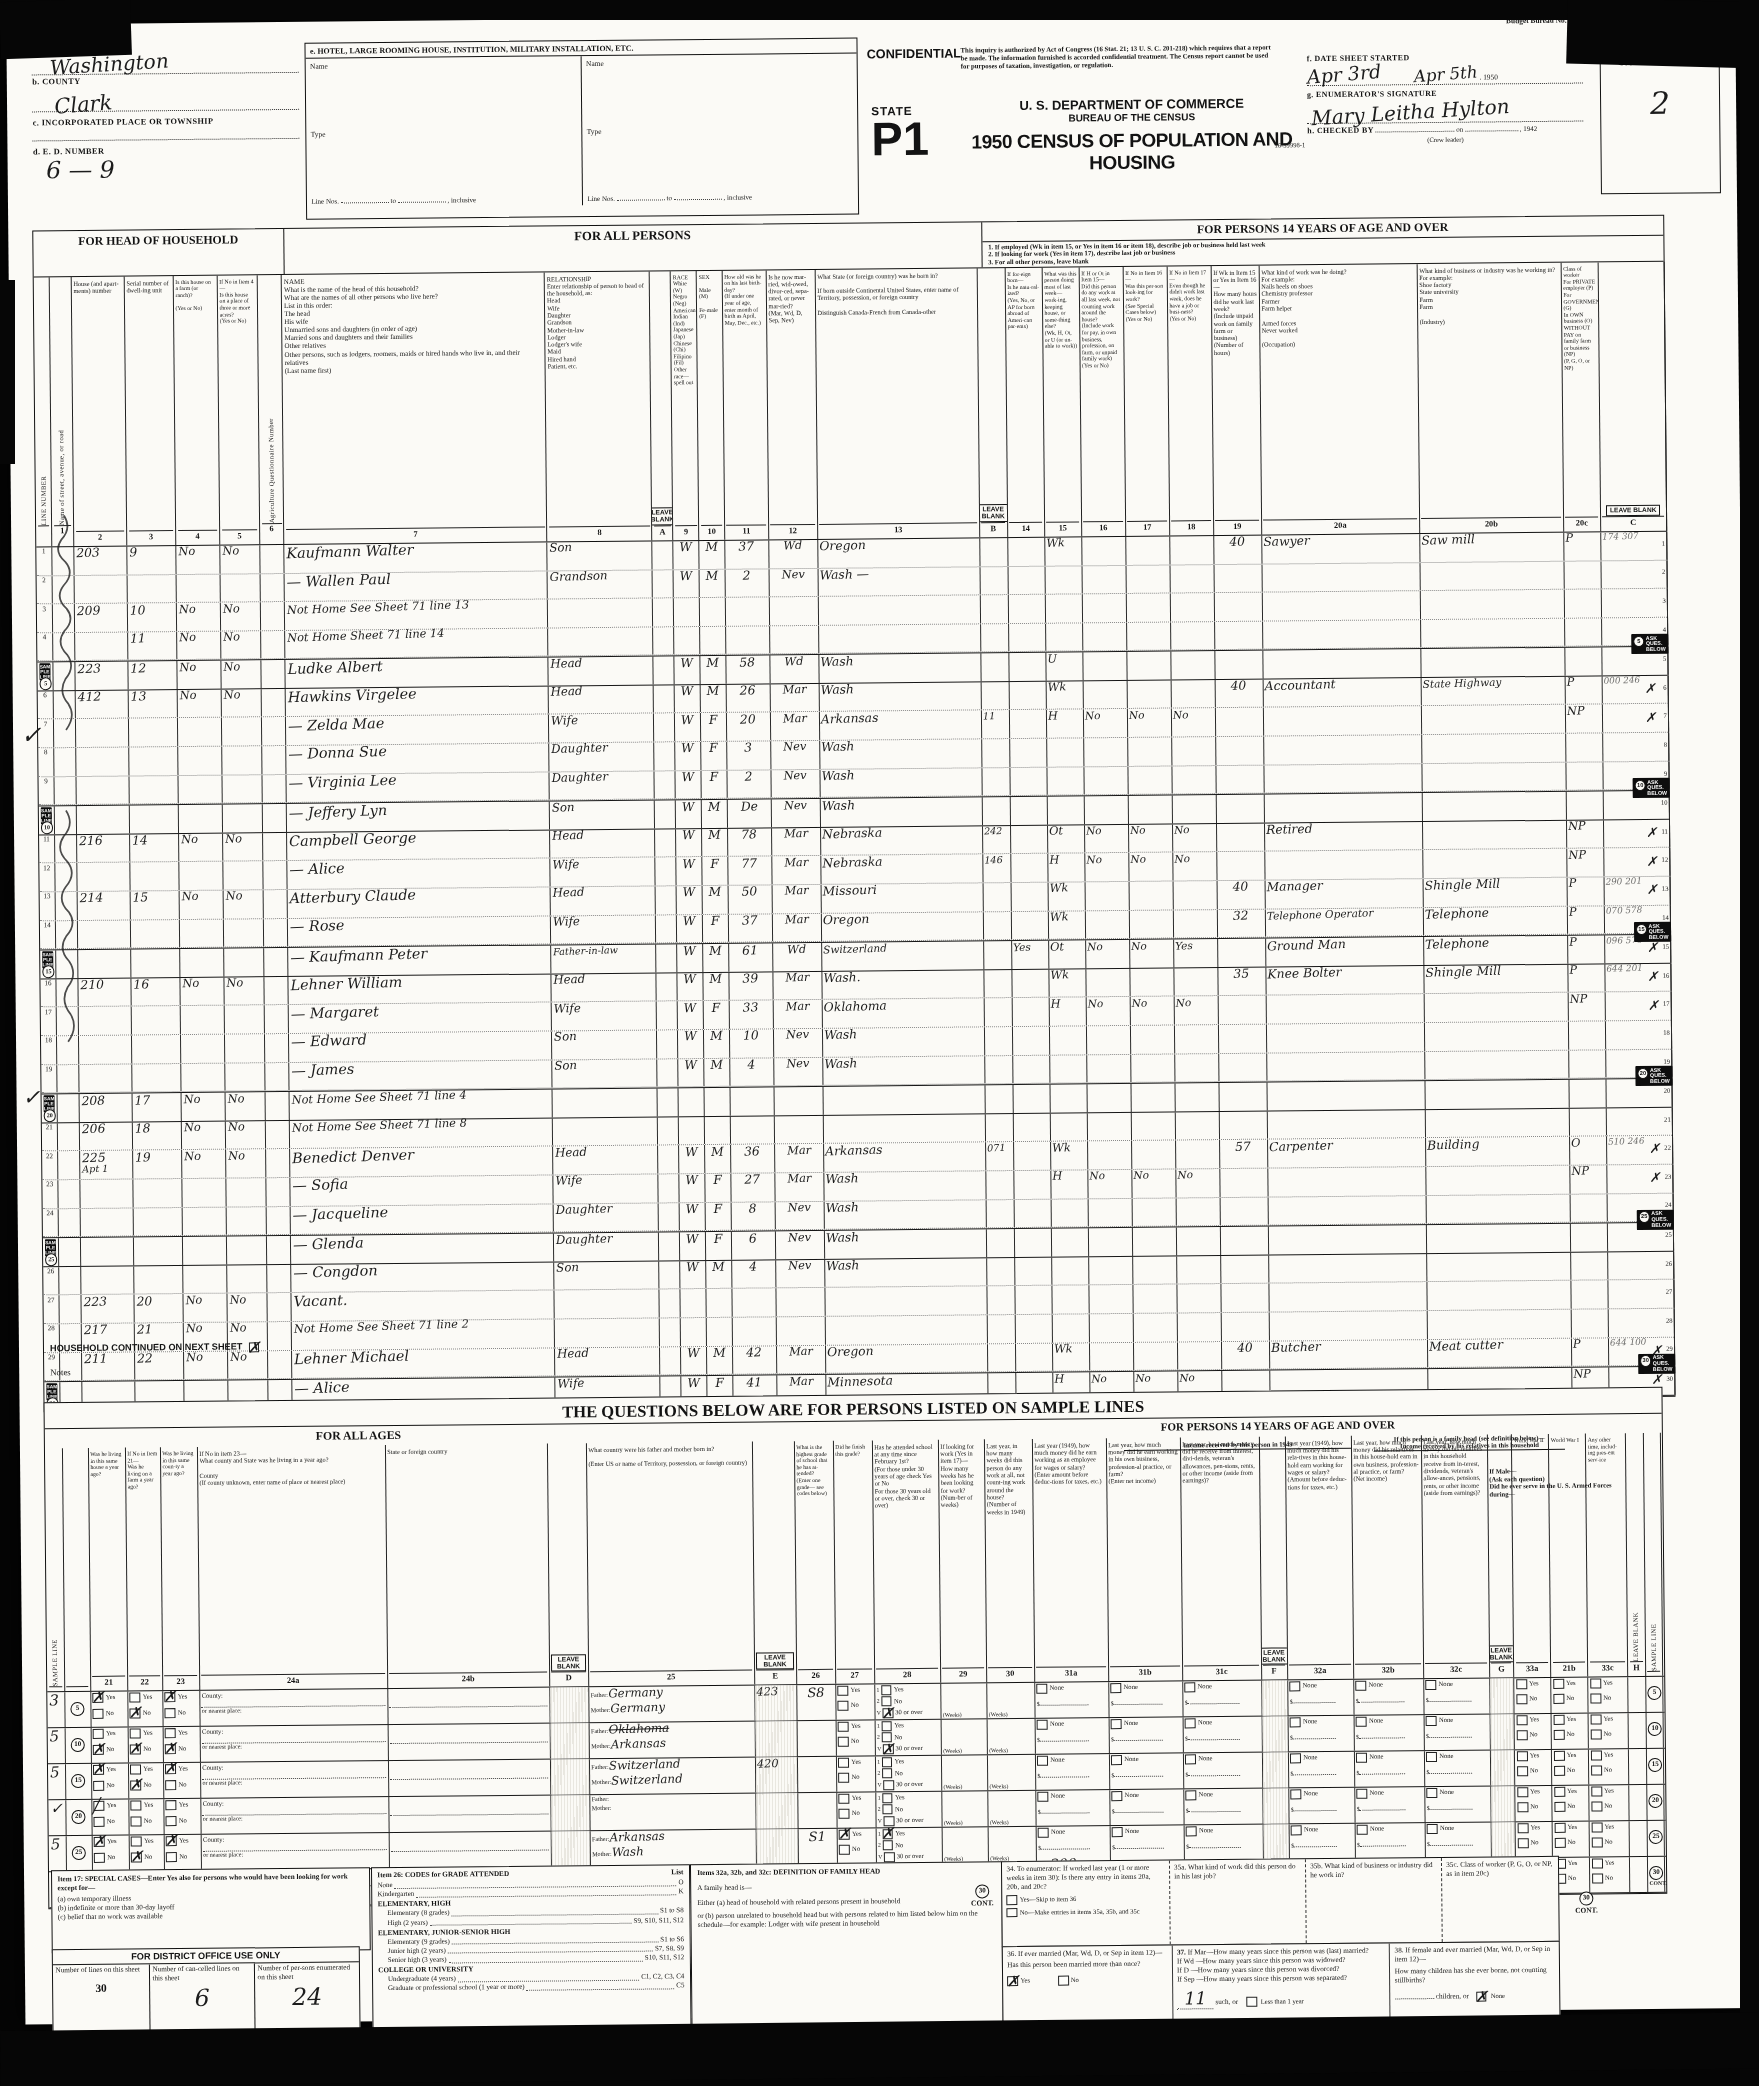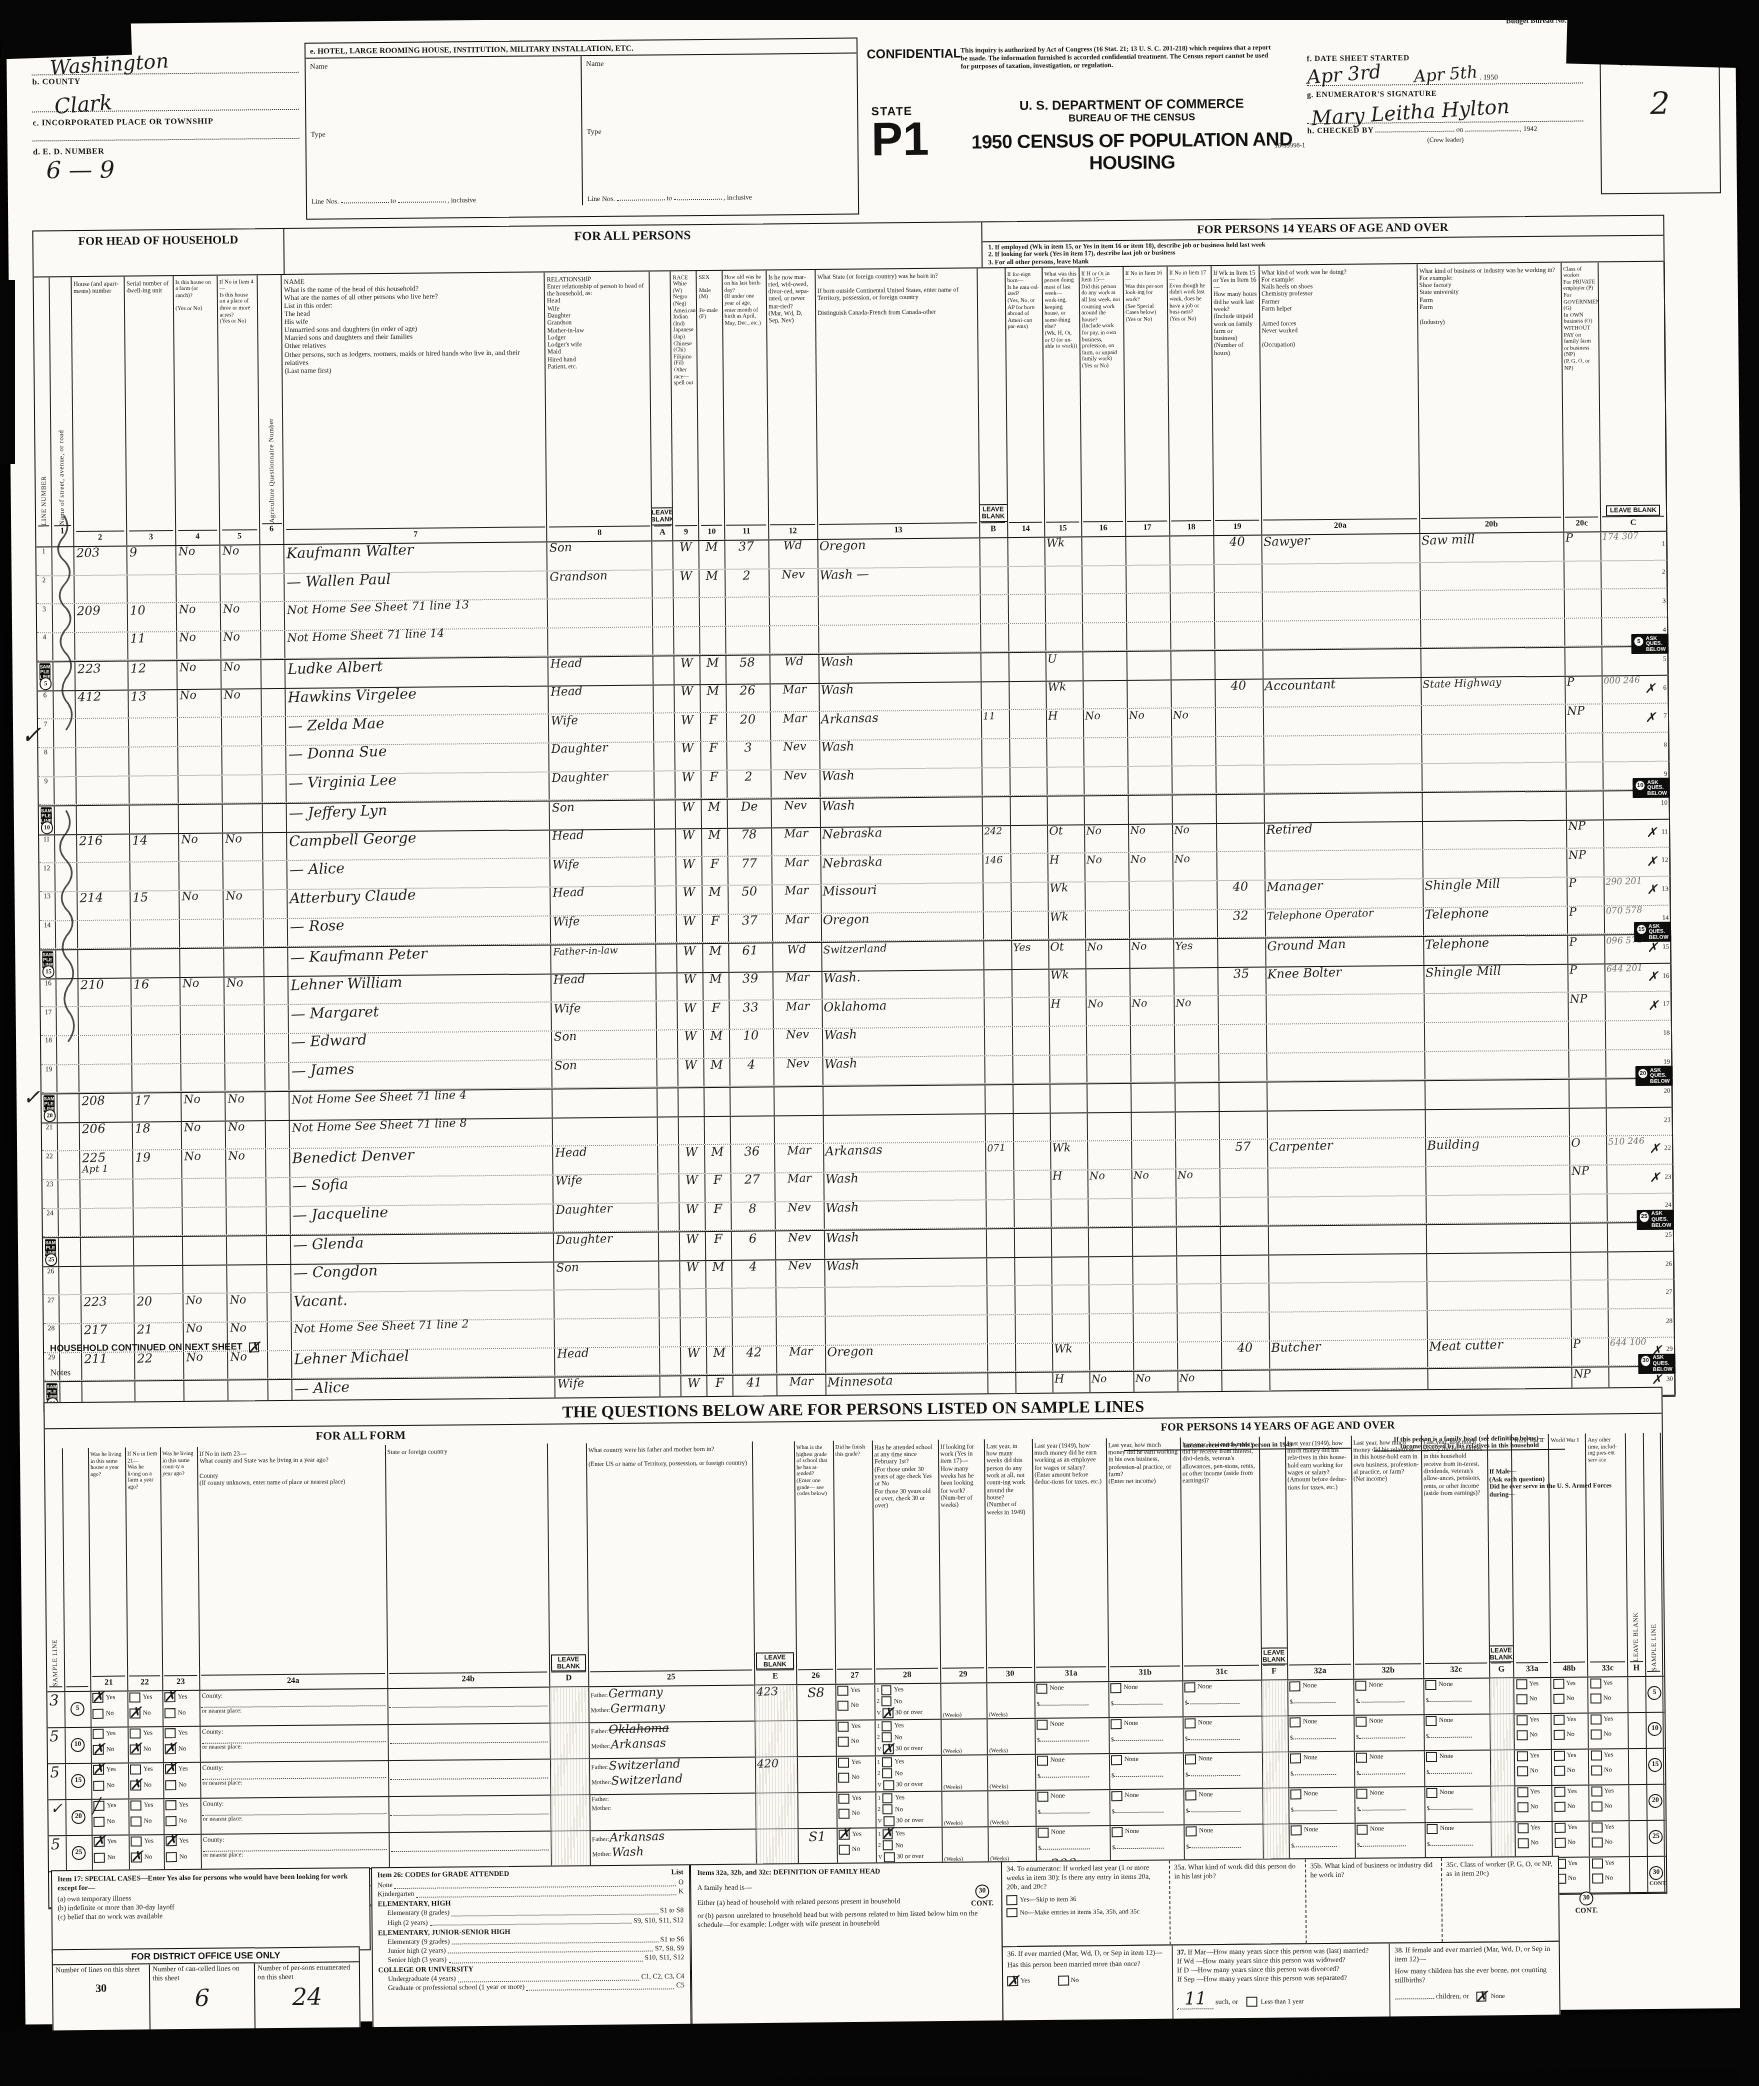--- a/index.html
+++ b/index.html
@@ -1270,21 +1270,21 @@
 
     <div class="abs" style="left:31px;top:1319px;">
       <span class="sans b" style="font-size:9.2px;">HOUSEHOLD CONTINUED ON NEXT SHEET</span>
       <span class="cb ck" style="margin-left:4.4px;"></span>
     </div>
     <div class="abs print" style="left:31px;top:1343px;font-size:8.8px;">Notes</div>
 
     <div class="abs" id="sample-table" style="left:24px;top:1378px;width:1617px;border:1.3px solid #111;background:#fbfaf6;">
       <div class="print b ctr" style="font-size:16.6px;padding:3.5px 0 1.8px 0;">THE QUESTIONS BELOW ARE FOR PERSONS LISTED ON SAMPLE LINES</div>
       <div style="position:relative;border-top:1.3px solid #111;">
-        <div class="print b" style="position:absolute;left:271px;top:1.8px;font-size:11.8px;">FOR ALL FORM</div>
+        <div class="print b" style="position:absolute;left:271px;top:1.8px;font-size:11.8px;">FOR ALL AGES</div>
         <div class="print b" style="position:absolute;left:1116px;top:1.8px;font-size:11px;">FOR PERSONS 14 YEARS OF AGE AND OVER</div>
         <div class="print pre ctr gnote b" style="position:absolute;left:1079px;top:23px;width:228px;border-bottom:0.9px solid #111;">Income received by this person in 1949</div>
         <div class="print pre ctr gnote b" style="position:absolute;left:1329px;top:18.4px;width:191px;border-bottom:0.9px solid #111;">If this person is a family head (see definition below)—
 Income received by his relatives in this household</div>
         <div class="print pre gnote b" style="position:absolute;left:1444px;top:52px;width:131px;background:#fbfaf6;">If Male—
 (Ask each question)
 Did he ever serve in the U. S. Armed Forces during—</div>
         <div id="st-header" class="grid" style="padding-top: 19px; height: 243px; border-bottom: 1.3px solid rgb(17, 17, 17); grid-template-columns: 17.5px 26px 37px 35px 37px 188px 162px 39px 166px 42px 39px 39px 66px 46px 48px 74px 74px 79px 26px 66px 70px 66px 24.5px 37px 37px 40px 17.5px 17.5px;">
             <div class="colcell">
               <div class="ctext vtext">SAMPLE LINE</div>
@@ -1402,21 +1402,21 @@
                 <div class="lbbox">LEAVE BLANK</div>
               </div>
               <div class="cnum">G</div>
             </div>
             <div class="colcell">
               <div class="ctext pre" style="font-size: 5.7px;">World War II</div>
               <div class="cnum">33a</div>
             </div>
             <div class="colcell">
               <div class="ctext pre" style="font-size: 5.7px;">World War I</div>
-              <div class="cnum">48b</div>
+              <div class="cnum">21b</div>
             </div>
             <div class="colcell">
               <div class="ctext pre" style="font-size: 5.7px;">Any other time, includ-ing pres-ent serv-ice</div>
               <div class="cnum">33c</div>
             </div>
             <div class="colcell">
               <div class="ctext vtext">LEAVE BLANK</div>
               <div class="cnum">H</div>
             </div>
             <div class="colcell">

